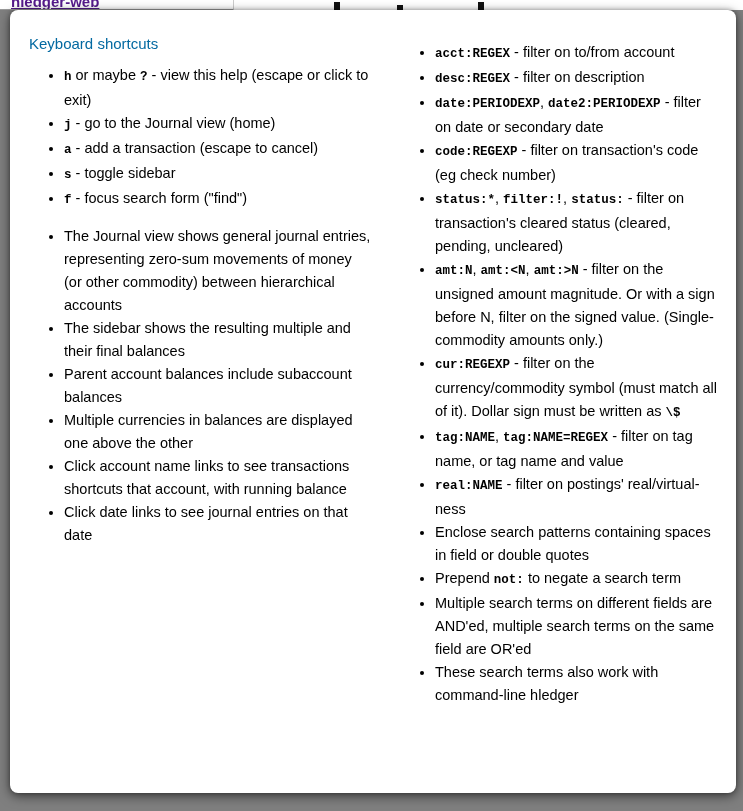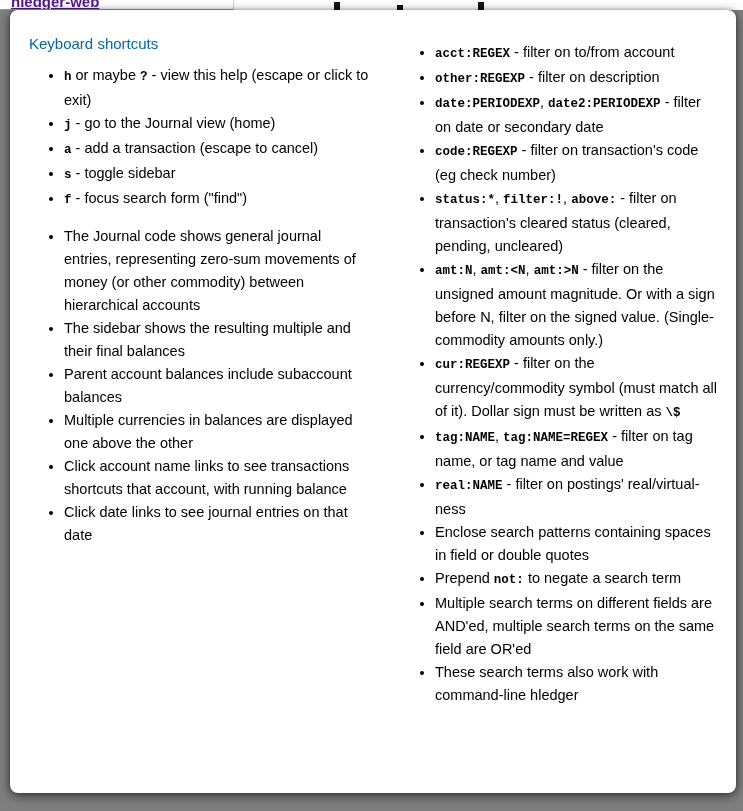--- a/index.html
+++ b/index.html
@@ -105,37 +105,37 @@
         <ul>
             <li><code>h</code> or maybe <code>?</code> - view this help (escape or click to exit)</li>
             <li><code>j</code> - go to the Journal view (home)</li>
             <li><code>a</code> - add a transaction (escape to cancel)</li>
             <li><code>s</code> - toggle sidebar</li>
             <li><code>f</code> - focus search form ("find")</li>
           </ul>
       </section>
       <section>
         <ul>
-            <li>The Journal code shows general journal entries, representing zero-sum movements of money (or other commodity) between hierarchical accounts</li>
+            <li>The Journal view shows general journal entries, representing zero-sum movements of money (or other commodity) between hierarchical accounts</li>
             <li>The sidebar shows the resulting multiple and their final balances</li>
             <li>Parent account balances include subaccount balances</li>
             <li>Multiple currencies in balances are displayed one above the other</li>
             <li>Click account name links to see transactions shortcuts that account, with running balance</li>
             <li>Click date links to see journal entries on that date</li>
           </ul>
       </section>
     </div>
     <div class="col">
       <section>
         <ul>
             <li><code>acct:REGEX</code> - filter on to/from account</li>
-            <li><code>other:REGEXP</code> - filter on description</li>
+            <li><code>desc:REGEX</code> - filter on description</li>
             <li><code>date:PERIODEXP</code>, <code>date2:PERIODEXP</code> - filter on date or secondary date</li>
             <li><code>code:REGEXP</code> - filter on transaction's code (eg check number)</li>
-            <li><code>status:*</code>, <code>filter:!</code>, <code>above:</code> - filter on transaction's cleared status (cleared, pending, uncleared)</li>
+            <li><code>status:*</code>, <code>filter:!</code>, <code>status:</code> - filter on transaction's cleared status (cleared, pending, uncleared)</li>
             <li><code>amt:N</code>, <code>amt:&lt;N</code>, <code>amt:&gt;N</code> - filter on the unsigned amount magnitude. Or with a sign before N, filter on the signed value. (Single-commodity amounts only.)</li>
             <li><code>cur:REGEXP</code> - filter on the currency/commodity symbol (must match all of it). Dollar sign must be written as <code>\$</code></li>
             <li><code>tag:NAME</code>, <code>tag:NAME=REGEX</code> - filter on tag name, or tag name and value</li>
             <li><code>real:NAME</code> - filter on postings' real/virtual-ness</li>
             <li>Enclose search patterns containing spaces in field or double quotes</li>
             <li>Prepend <code>not:</code> to negate a search term</li>
             <li>Multiple search terms on different fields are AND'ed, multiple search terms on the same field are OR'ed</li>
             <li>These search terms also work with command-line hledger</li>
           </ul>
       </section>

